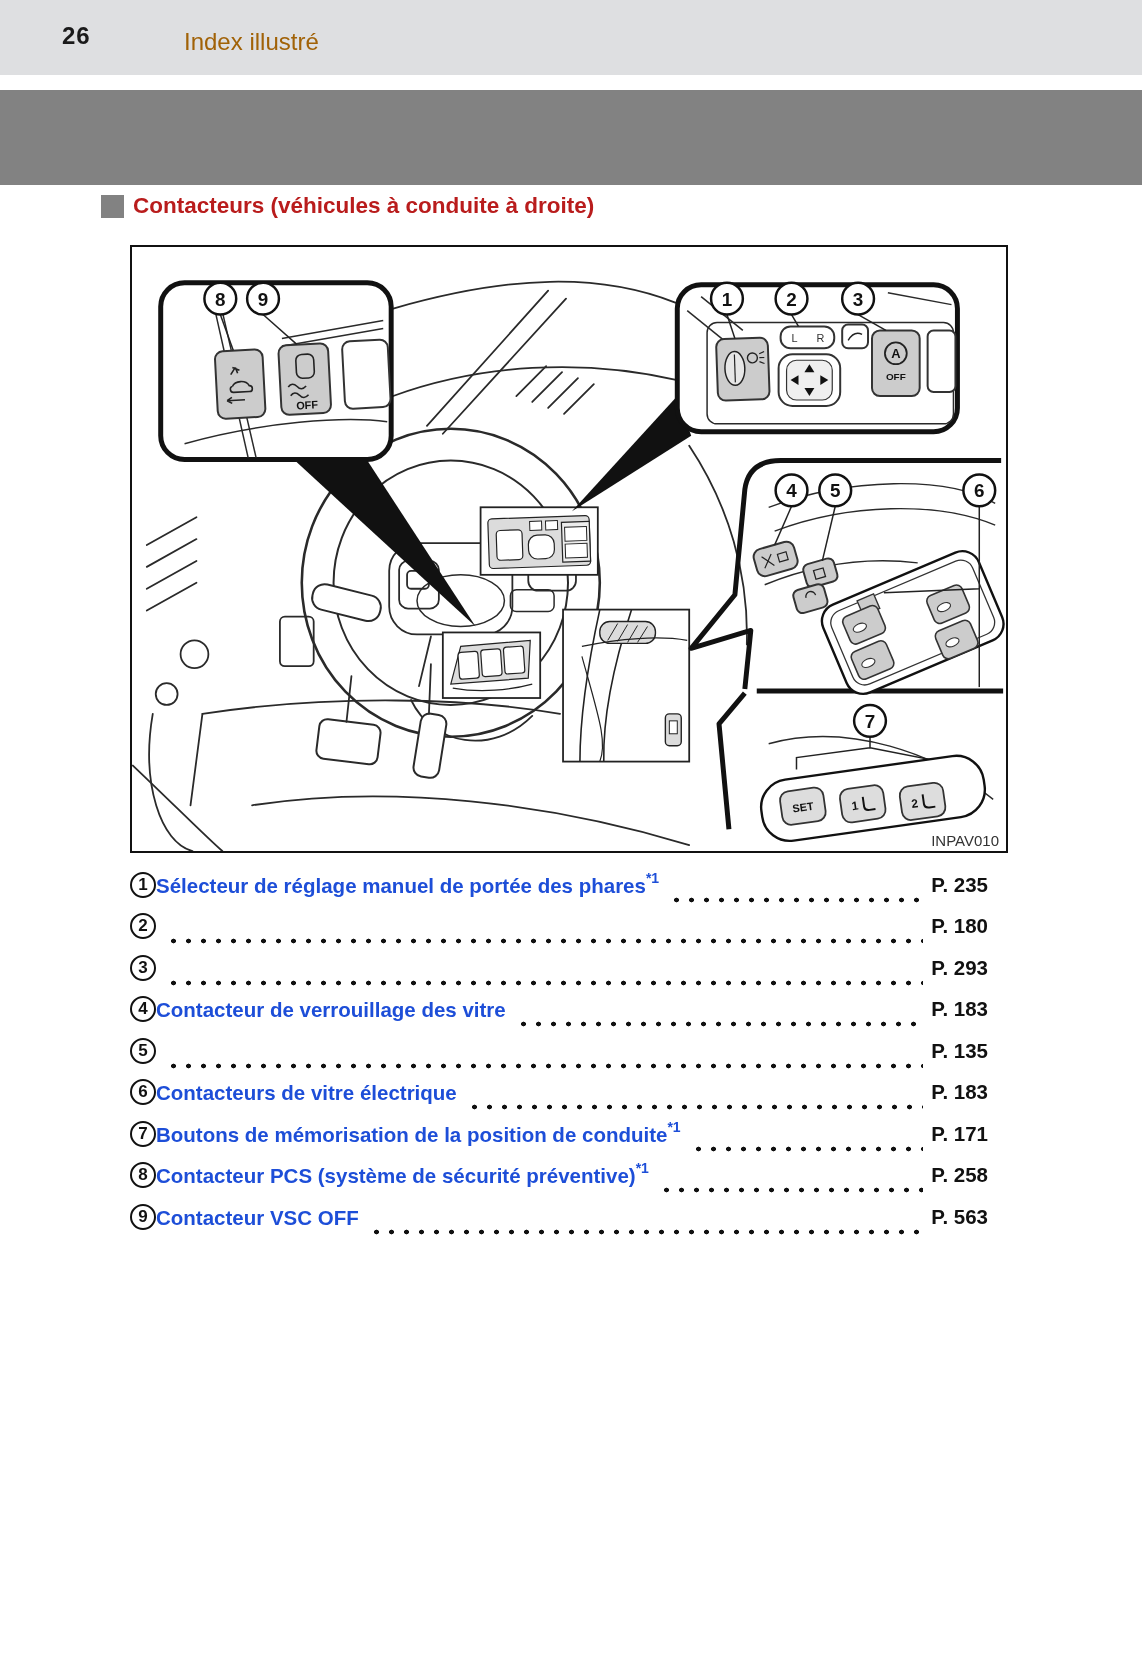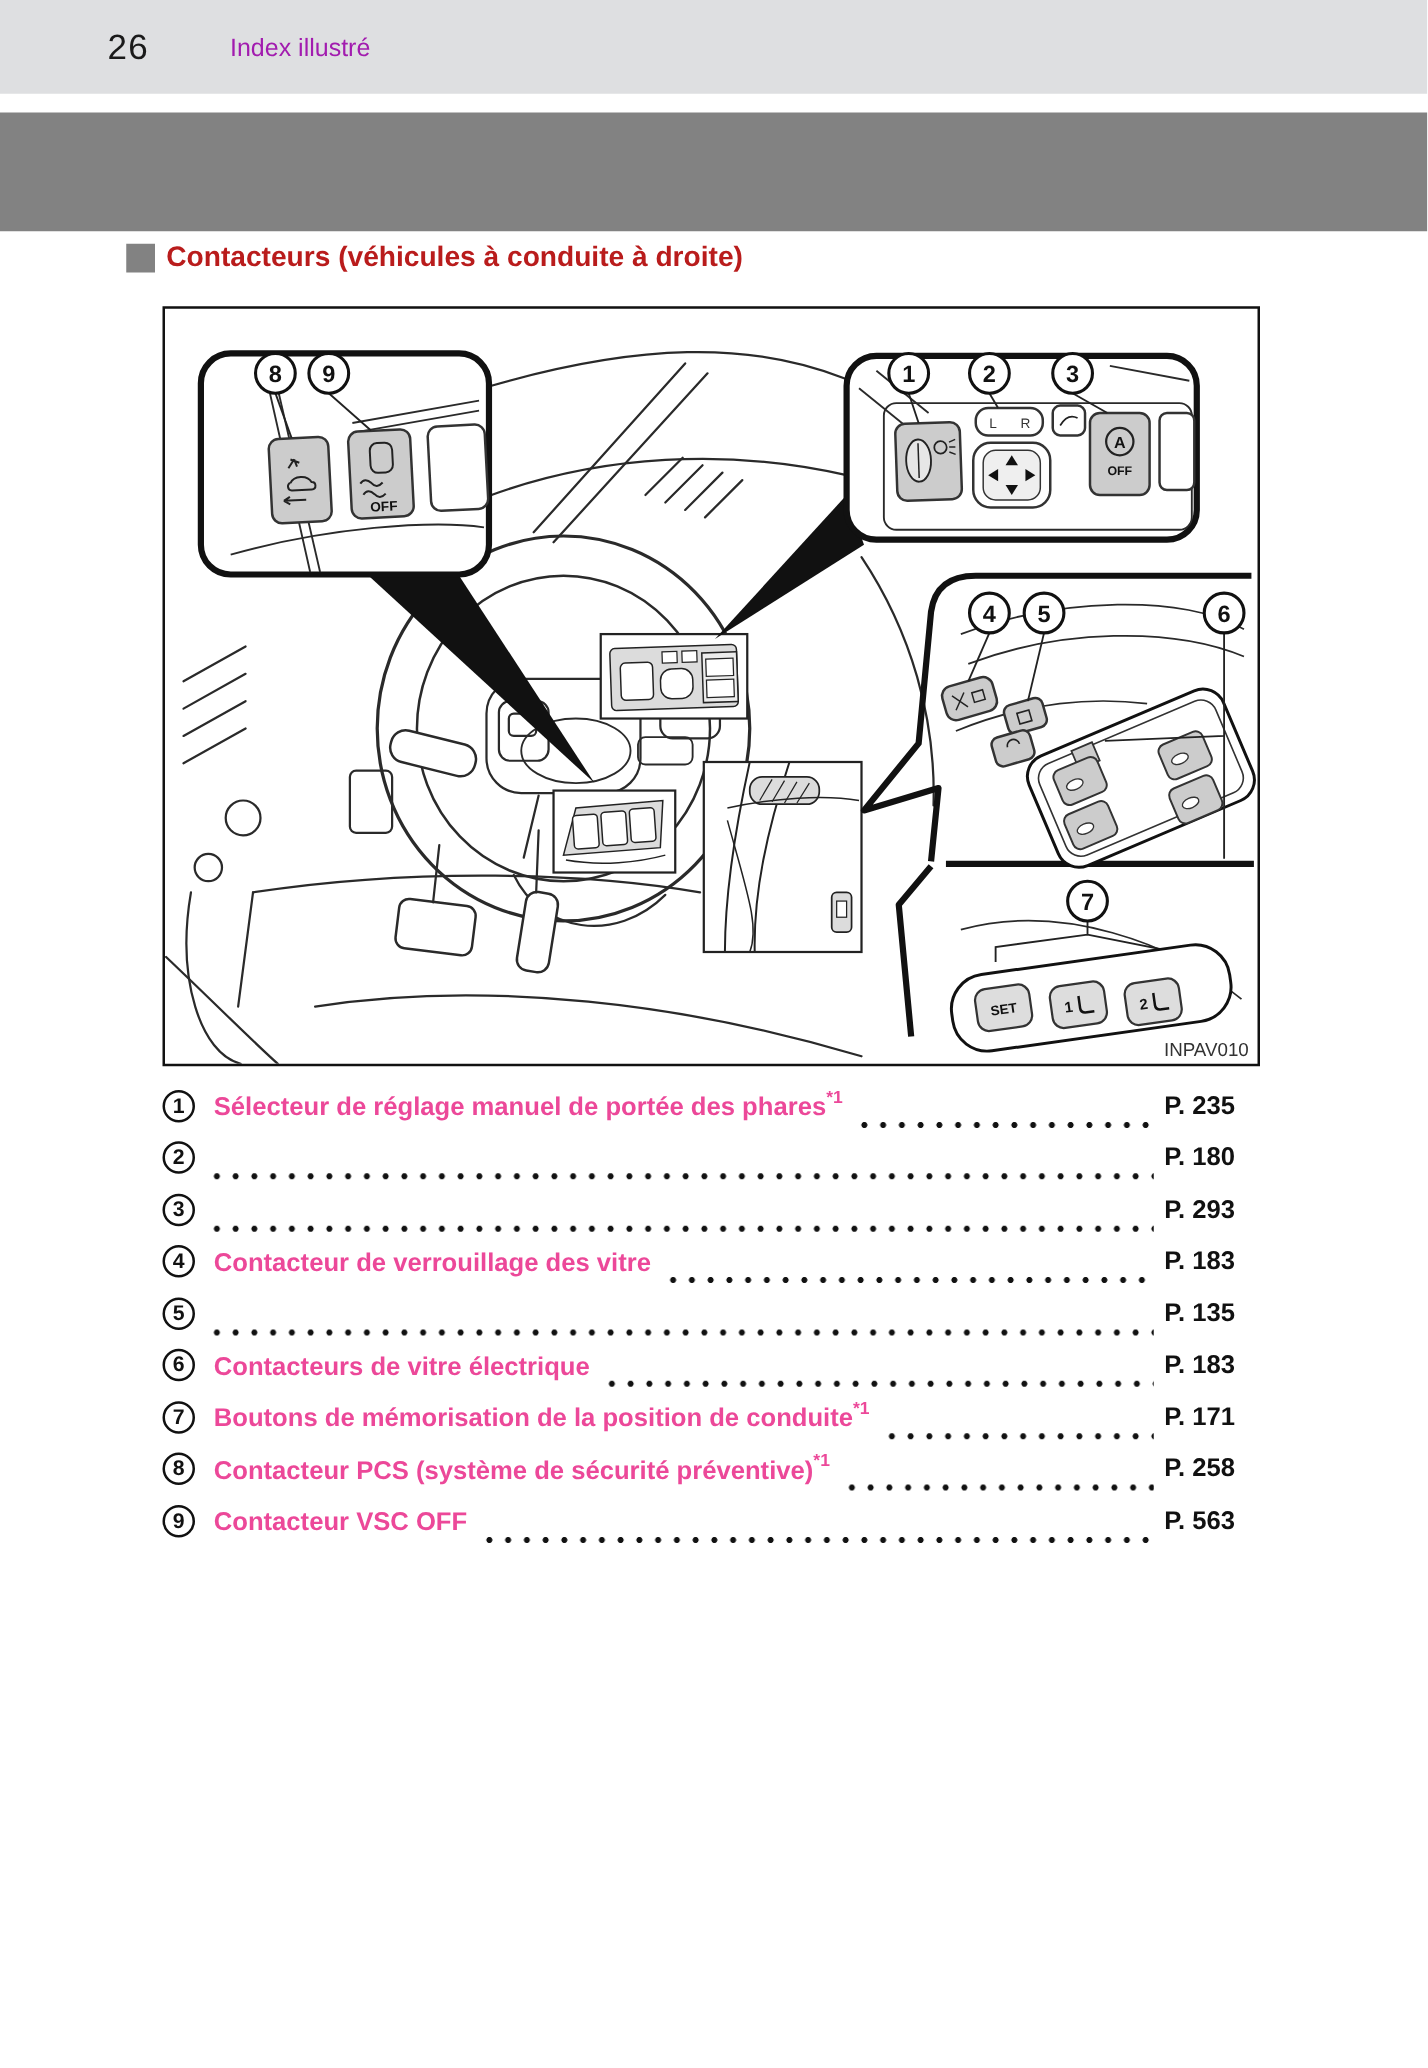--- a/index.html
+++ b/index.html
@@ -1,37 +1,37 @@
 <!DOCTYPE html>
 <html><head>
 <meta charset="utf-8">
 <style>
   html,body{margin:0;padding:0;background:#fff;}
   .page{
     position:relative;width:1142px;height:1654px;background:#fff;overflow:hidden;
     font-family:"Liberation Sans", sans-serif;color:#111;
   }
   .topbar{position:absolute;left:0;top:0;width:1142px;height:75px;background:#dedfe1;}
-  .page-num{position:absolute;left:62px;top:22px;font-size:28px;font-weight:normal;color:#1a1a1a;letter-spacing:1px;margin-left:24px;}
-  .header-title{position:absolute;left:184px;top:28px;font-size:20px;color:#a21caf;}
+  .page-num{position:absolute;left:62px;top:22px;font-size:24px;font-weight:bold;color:#1a1a1a;letter-spacing:1px;}
+  .header-title{position:absolute;left:184px;top:28px;font-size:24px;color:#a16207;}
   .darkband{position:absolute;left:0;top:90px;width:1142px;height:95px;background:#828282;}
   .section-heading{position:absolute;left:101px;top:193px;display:flex;align-items:center;}
   .bullet{width:23px;height:23px;background:#828282;margin-right:9px;flex:0 0 auto;}
   .section-heading h1{margin:0;font-size:22.5px;font-weight:bold;color:#b91c1c;white-space:nowrap;}
   .figure{position:absolute;left:130px;top:245px;width:878px;height:608px;border:2.5px solid #111;box-sizing:border-box;background:#fff;}
   .figure svg{display:block;width:100%;height:100%;}
   .figure-code{position:absolute;right:7px;bottom:2px;font-size:15px;color:#333;}
   .index-list{position:absolute;left:130px;top:864px;width:858px;}
   .index-row{display:flex;align-items:center;height:41.5px;}
   .circle-num{
     flex:0 0 auto;width:26px;height:26px;border:2px solid #111;border-radius:50%;
     display:flex;align-items:center;justify-content:center;
     font-size:17px;font-weight:bold;color:#111;box-sizing:border-box;
   }
-  .item-text{margin-left:15px;font-size:20.5px;font-weight:bold;white-space:nowrap;color:#ec4899;}
+  .item-text{font-size:20.5px;font-weight:bold;white-space:nowrap;color:#1d4ed8;}
   .item-text sup{font-size:14px;position:relative;top:-2px;letter-spacing:0;}
   .dots{
     flex:1 1 auto;height:8px;margin:0 8px 2px 10px;align-self:flex-end;min-width:18px;
     background-image:radial-gradient(circle, #111 2.1px, transparent 2.7px);
     background-size:15px 8px;background-repeat:repeat-x;background-position:left bottom;
   }
   .page-ref{flex:0 0 auto;font-size:20.5px;font-weight:bold;color:#111;}
   text{font-family:"Liberation Sans", sans-serif;}
 </style>
 </head>

